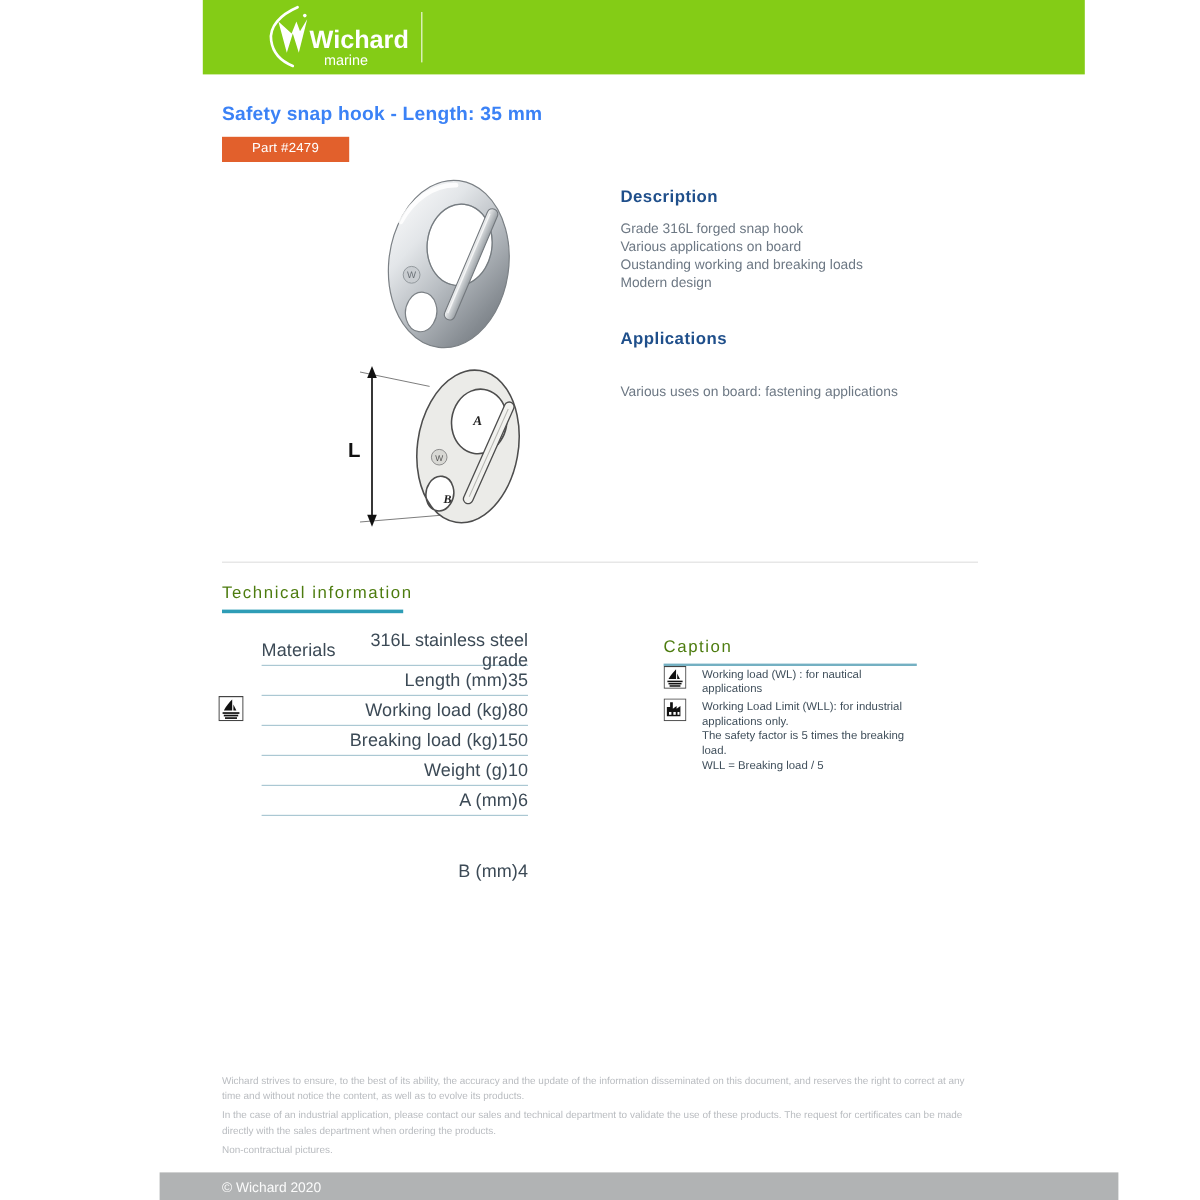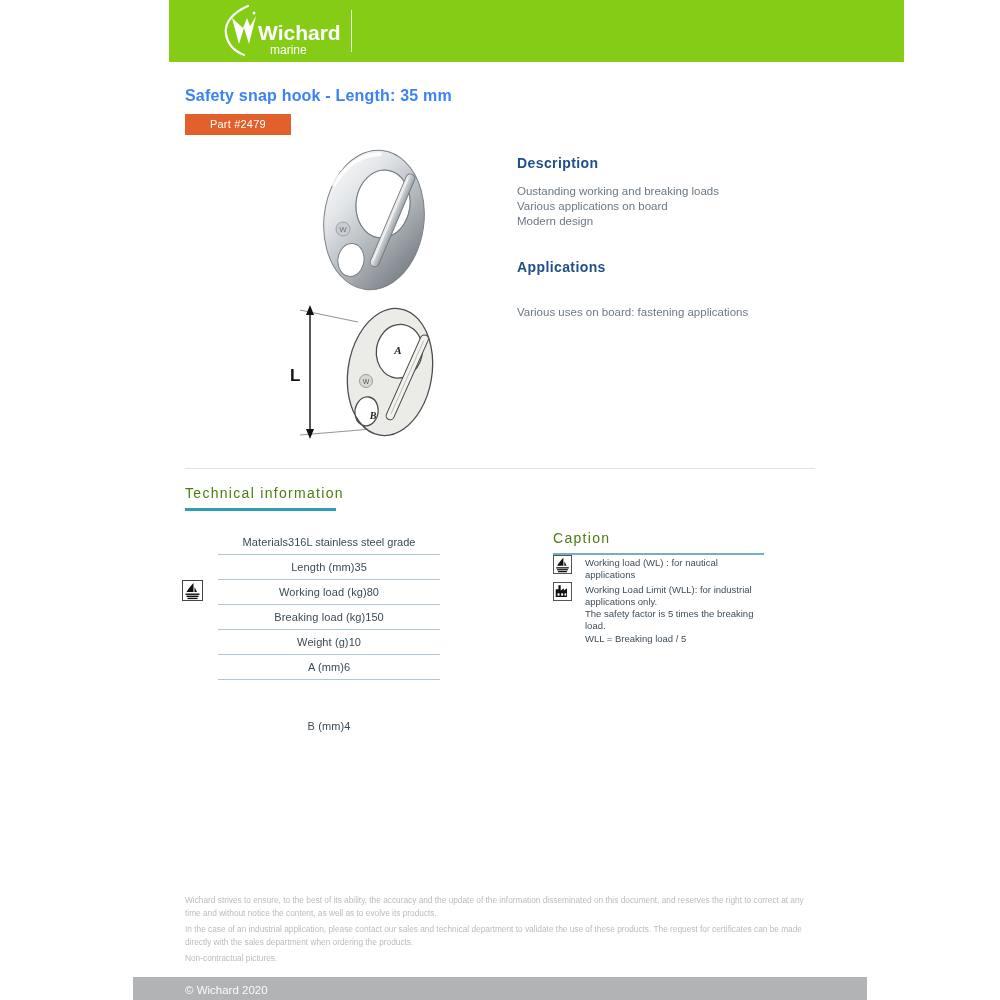--- a/index.html
+++ b/index.html
@@ -26,38 +26,38 @@
   .body-lines{margin-top:13px;font-size:11.5px;line-height:15px;color:#6d7884;}
   .app-heading{margin-top:30px;}
   .app-lines{margin-top:30px;}
 
   
   .top-rule{position:absolute;left:185px;top:468px;width:630px;height:1px;background:#e2e2e2;}
   .tech-heading{position:absolute;left:185px;top:485px;font-size:14px;color:#4d7c0f;letter-spacing:1.3px;}
   .tech-underline{position:absolute;left:185px;top:508px;width:151px;height:3px;background:#2e9db6;}
 
   .spec-table{position:absolute;left:218px;top:530px;width:222px;}
-  .spec-row{display:flex;justify-content:center;align-items:center;height:24px;
-            border-bottom:1px solid #abc8d3;font-size:11px;color:#3c4a56;}
+  .spec-row{display:flex;justify-content:flex-end;align-items:center;height:24px;
+            border-bottom:1px solid #abc8d3;font-size:15px;color:#3c4a56;}
   .spec-row:last-child{border-bottom:none;margin-top:34px;}
   .spec-label{letter-spacing:.1px;}
   .spec-value{text-align:right;}
   .wl-table-icon{position:absolute;left:182px;top:580px;}
 
   
   .caption{position:absolute;left:553px;top:530px;width:211px;}
   .caption-underline{margin-top:7px;width:211px;height:2px;background:#74b0c2;}
   .cap-item{display:flex;}
   .cap-icon{flex:0 0 19px;margin-right:13px;}
   .cap-text{font-size:9.5px;line-height:12.3px;color:#3f4e5a;padding-top:2px;}
 
   
   .disclaimers{position:absolute;left:185px;top:894px;width:633px;}
   .disclaimers p{margin:0 0 4px 0;font-size:8.3px;line-height:12.5px;color:#b9bcc0;}
-  .bottom-bar{position:absolute;left:133px;top:977px;width:734px;height:23px;background:#b1b3b4;}
+  .bottom-bar{position:absolute;left:133px;top:977px;width:799px;height:23px;background:#b1b3b4;}
   .copyright{position:absolute;left:52px;top:7px;font-size:11.5px;color:#fbfbfb;}
 
   .icon-box{display:block;}
 </style>
 </head>
 <body>
 
 <div id="page">
 
   <div class="header-bar">
@@ -128,22 +128,23 @@
       <circle cx="48" cy="80" r="6.5" fill="#d8d8d4" stroke="#888" stroke-width="0.8"></circle>
       <text x="48" y="83" font-size="7" fill="#555" text-anchor="middle" font-family="Liberation Sans, sans-serif">W</text>
       <text x="80" y="53" font-size="11" font-weight="bold" font-style="italic" fill="#222" text-anchor="middle" font-family="Liberation Serif, serif">A</text>
       <text x="55" y="118" font-size="10" font-weight="bold" font-style="italic" fill="#222" text-anchor="middle" font-family="Liberation Serif, serif">B</text>
     </g>
   </svg>
 
   <div class="right-col">
     <div class="sec-heading">Description</div>
     <div class="body-lines">
+      <div>Grade 316L forged snap hook</div>
+      <div>Various applications on board</div>
       <div>Oustanding working and breaking loads</div>
-      <div>Various applications on board</div>
       <div>Modern design</div>
     </div>
     <div class="sec-heading app-heading">Applications</div>
     <div class="body-lines app-lines">
       <div>Various uses on board: fastening applications</div>
     </div>
   </div>
 
   <div class="top-rule"></div>
   <div class="tech-heading">Technical information</div>

